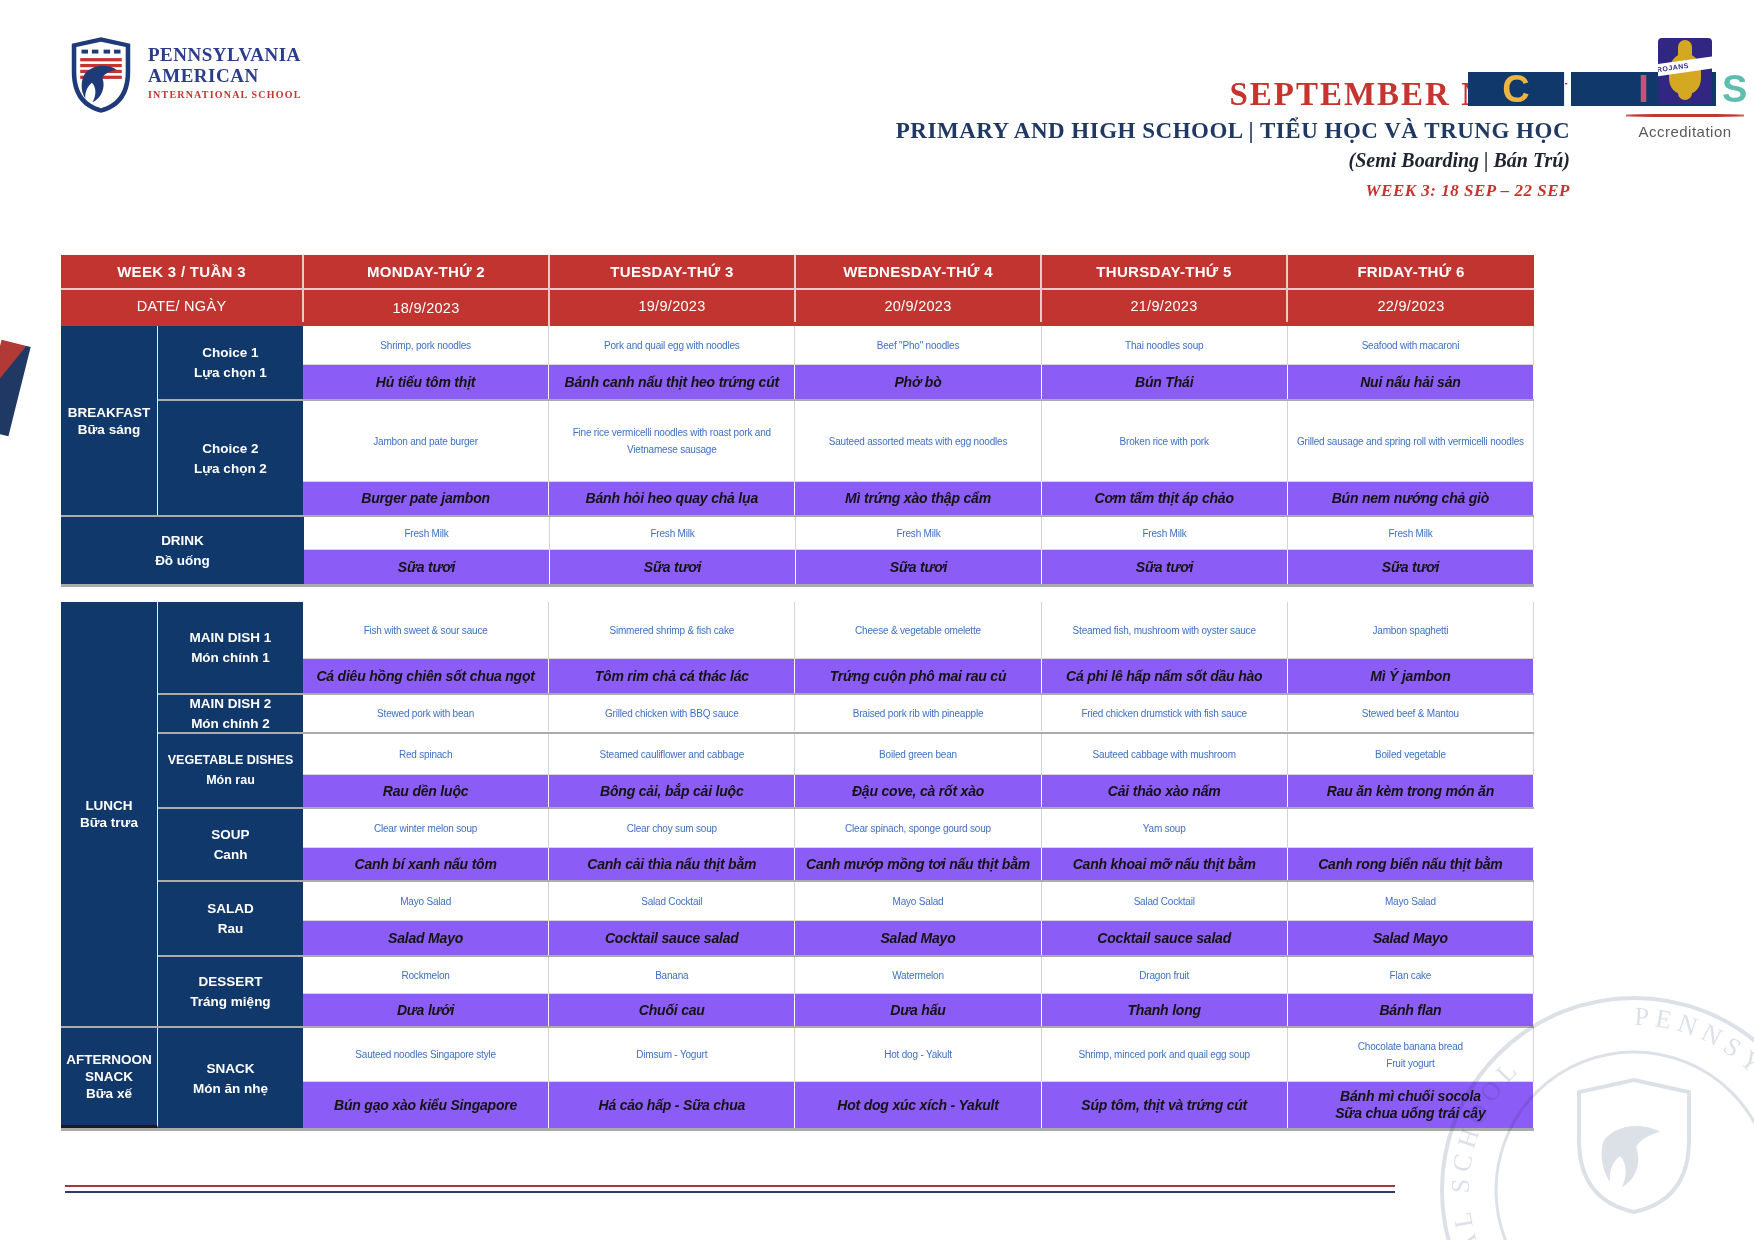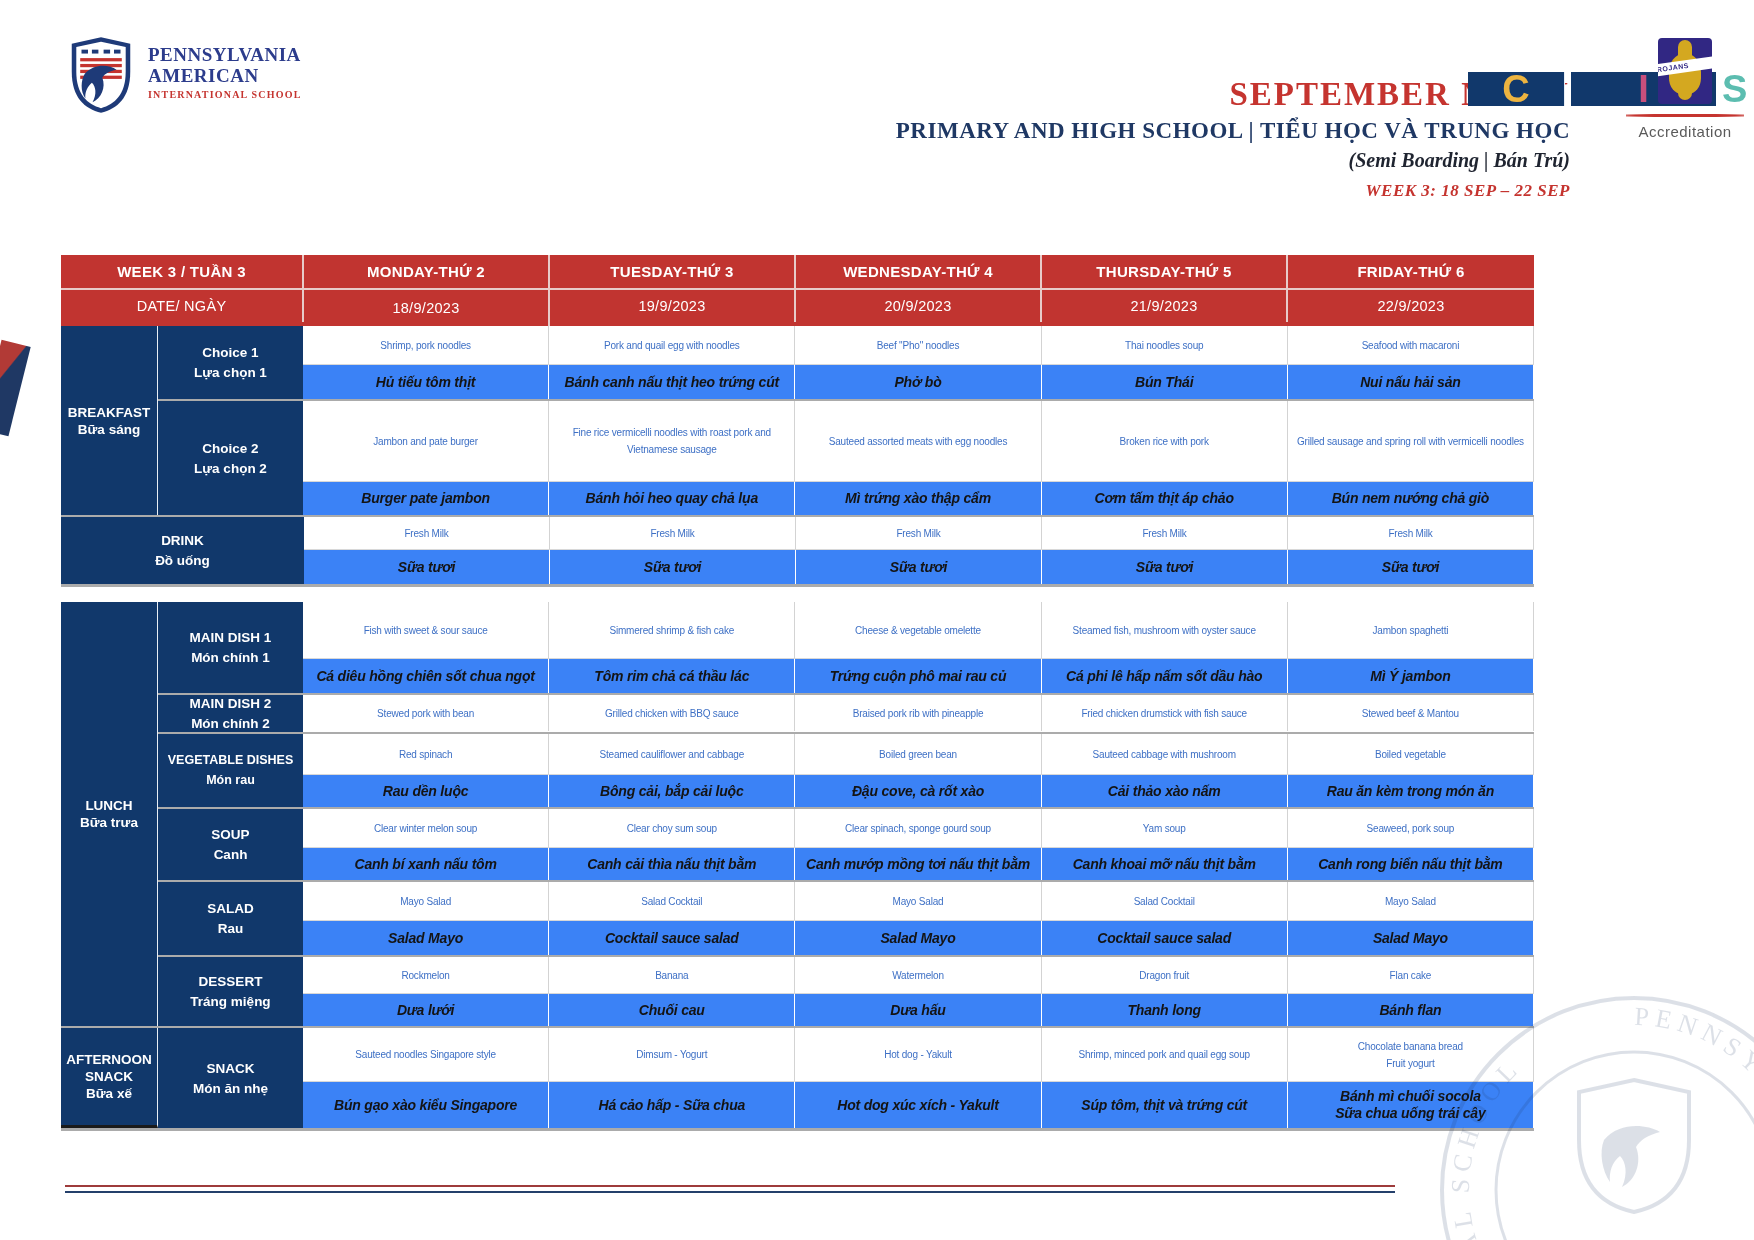--- a/index.html
+++ b/index.html
@@ -53,21 +53,21 @@
   .bands{flex:1;display:flex;flex-direction:column;}
   .band{display:flex;}
   .band+.band{border-top:2px solid #ABABAB;}
   .c2{width:145px;background:#11386B;color:#fff;display:flex;flex-direction:column;align-items:center;justify-content:center;
     text-align:center;font-size:13.5px;font-weight:bold;line-height:17px;gap:3px;padding:0 3px;box-sizing:border-box;}
   .c2 .sub{font-weight:bold;}
   .cwide{width:243px;}
   .cells{flex:1;display:flex;flex-direction:column;}
   .row{display:grid;grid-template-columns:repeat(5,1fr);}
   .row.en{background:#ffffff;}
-  .row.vn{background:#3b82f6;border-top:1px solid #D8D8D8;}
+  .row.vn{background:#8b5cf6;border-top:1px solid #D8D8D8;}
   .cell{display:flex;align-items:center;justify-content:center;text-align:center;padding:2px 8px;
     border-right:1px solid #D3D3D3;white-space:pre-line;line-height:17px;box-sizing:border-box;}
   .row.vn .cell{border-right:1px solid #ffffff;}
   .row.en .cell{color:#3E70C5;font-size:10px;letter-spacing:-.2px;}
   .row.vn .cell{color:#141414;font-size:14px;font-style:italic;font-weight:600;letter-spacing:-.2px;}
   .snack-c1{border-bottom:3px solid #1a1a1a;}
   
   .shield{width:66px;height:78px;}
 </style>
 </head>
@@ -232,21 +232,21 @@
           <div class="cells">
             <div class="row en" style="height:56px">
               <div class="cell">Fish with sweet &amp; sour sauce</div>
               <div class="cell">Simmered shrimp &amp; fish cake</div>
               <div class="cell">Cheese &amp; vegetable omelette</div>
               <div class="cell">Steamed fish, mushroom with oyster sauce</div>
               <div class="cell">Jambon spaghetti</div>
             </div>
             <div class="row vn" style="height:34px">
               <div class="cell">Cá diêu hồng chiên sốt chua ngọt</div>
-              <div class="cell">Tôm rim chả cá thầu lác</div>
+              <div class="cell">Tôm rim chả cá thác lác</div>
               <div class="cell">Trứng cuộn phô mai rau củ</div>
               <div class="cell">Cá phi lê hấp nấm sốt dầu hào</div>
               <div class="cell">Mì Ý jambon</div>
             </div>
           </div>
         </div>
         <div class="band">
           <div class="c2">
             <div>MAIN DISH 2</div>
             <div class="sub">Món chính 2</div>
@@ -287,21 +287,20 @@
           <div class="c2">
             <div>SOUP</div>
             <div class="sub">Canh</div>
           </div>
           <div class="cells">
             <div class="row en" style="height:38px">
               <div class="cell">Clear winter melon soup</div>
               <div class="cell">Clear choy sum soup</div>
               <div class="cell">Clear spinach, sponge gourd soup</div>
               <div class="cell">Yam soup</div>
-              <div class="cell">Seaweed, pork soup</div>
             </div>
             <div class="row vn" style="height:32px">
               <div class="cell">Canh bí xanh nấu tôm</div>
               <div class="cell">Canh cải thìa nấu thịt bằm</div>
               <div class="cell">Canh mướp mồng tơi nấu thịt bằm</div>
               <div class="cell">Canh khoai mỡ nấu thịt bằm</div>
               <div class="cell">Canh rong biển nấu thịt bằm</div>
             </div>
           </div>
         </div>

